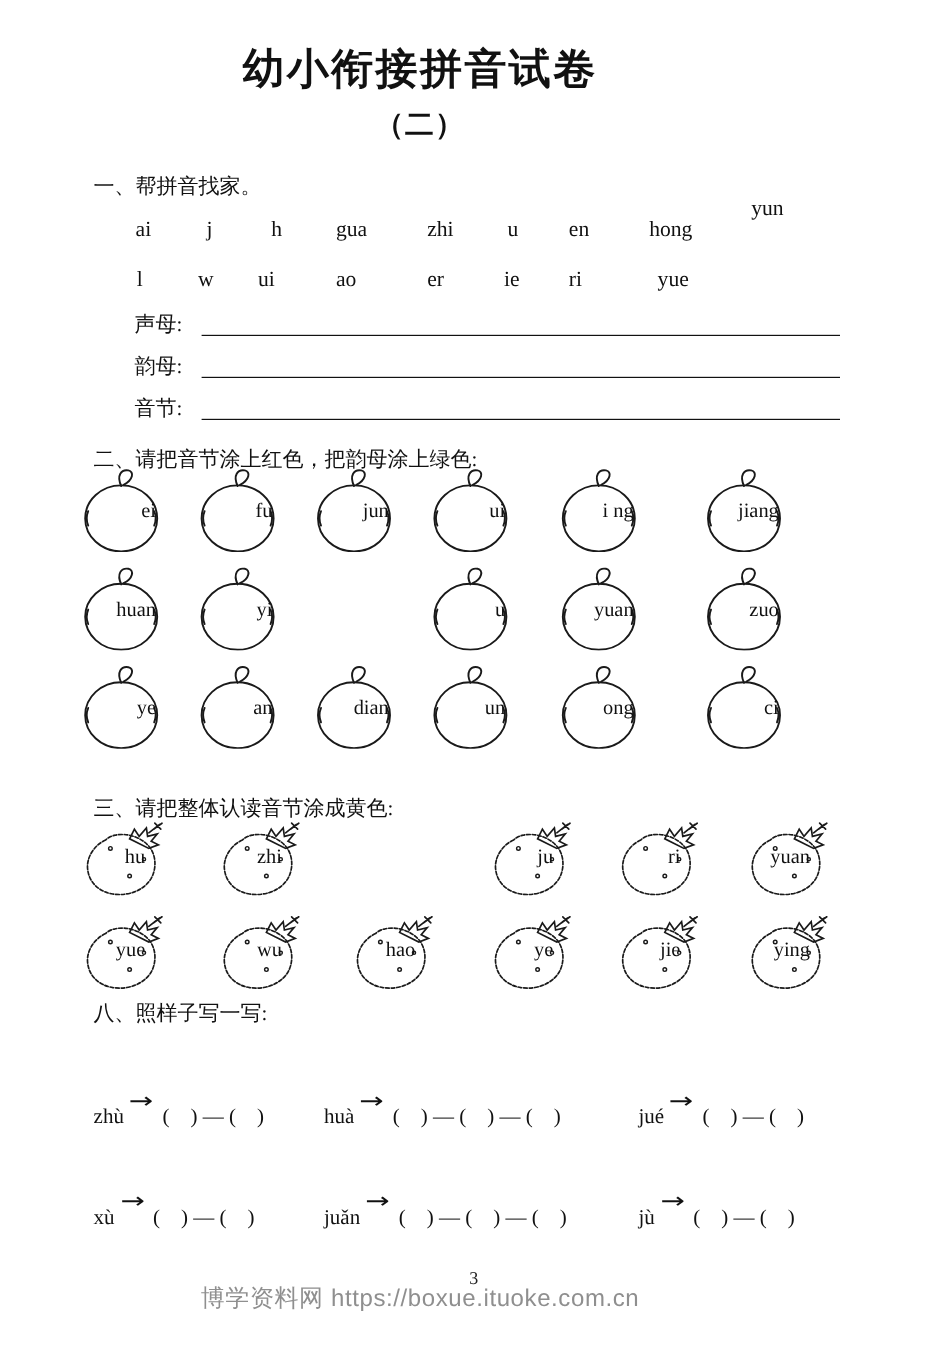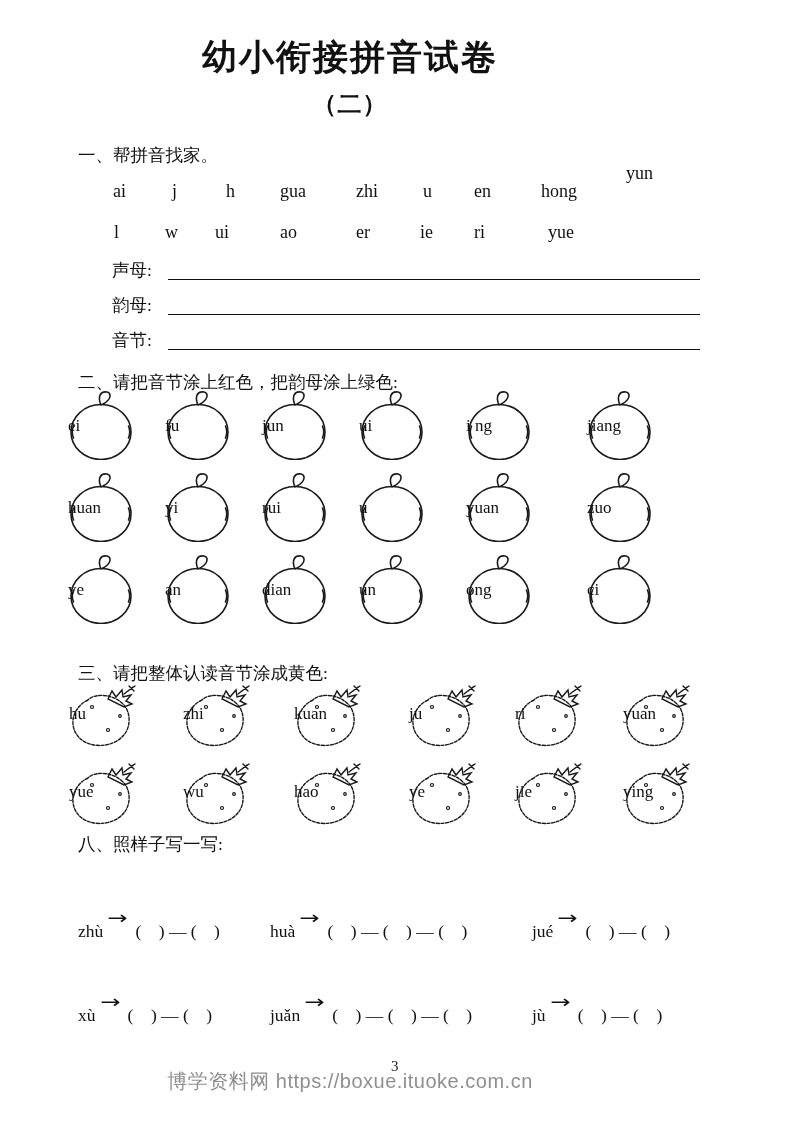--- a/index.html
+++ b/index.html
@@ -23,21 +23,21 @@
   .pinyin-item{position:absolute;font-size:18px;}
   .field{position:absolute;left:112px;width:620px;height:26px;font-size:17.5px;}
   .field-label{position:absolute;left:0;top:0;}
   .field-line{position:absolute;left:56px;top:21px;width:546px;height:0;border-bottom:1.4px solid #111;}
   
   .fruit-row{position:absolute;left:0;width:793px;height:80px;}
   .apple{position:absolute;width:68px;height:70px;}
   .berry{position:absolute;width:74px;height:66px;}
   .apple svg,.berry svg{position:absolute;left:0;top:0;}
   .fruit-label{
-    position:absolute;text-align:left;font-size:17px;white-space:nowrap;
+    position:absolute;text-align:right;font-size:17px;white-space:nowrap;
   }
   .apple .fruit-label{left:0;width:62px;top:26px;}
   .berry .fruit-label{left:2px;width:52px;top:20px;}
   .defs{position:absolute;width:0;height:0;overflow:hidden;}
   
   .example{position:absolute;left:78px;top:872px;font-size:17.5px;white-space:nowrap;}
   .example .syl{margin-left:9px;}
   .arr-inline{
     display:inline-block;margin:0 12px 0 10px;font-size:18px;
     font-family:"DejaVu Sans",sans-serif;transform:scaleX(1.6);
@@ -175,26 +175,20 @@
           <use href="#sym-apple"></use>
         </svg>
         <span class="fruit-label">huan</span>
       </div>
     <div class="apple" style="left:165px">
         <svg width="68" height="70">
           <use href="#sym-apple"></use>
         </svg>
         <span class="fruit-label">yi</span>
       </div>
-    <div class="apple" style="left:262px">
-        <svg width="68" height="70">
-          <use href="#sym-apple"></use>
-        </svg>
-        <span class="fruit-label">rui</span>
-      </div>
     <div class="apple" style="left:359px">
         <svg width="68" height="70">
           <use href="#sym-apple"></use>
         </svg>
         <span class="fruit-label">u</span>
       </div>
     <div class="apple" style="left:466px">
         <svg width="68" height="70">
           <use href="#sym-apple"></use>
         </svg>
@@ -255,26 +249,20 @@
           <use href="#sym-berry"></use>
         </svg>
         <span class="fruit-label">hu</span>
       </div>
     <div class="berry" style="left:181px">
         <svg width="74" height="66">
           <use href="#sym-berry"></use>
         </svg>
         <span class="fruit-label">zhi</span>
       </div>
-    <div class="berry" style="left:292px">
-        <svg width="74" height="66">
-          <use href="#sym-berry"></use>
-        </svg>
-        <span class="fruit-label">kuan</span>
-      </div>
     <div class="berry" style="left:407px">
         <svg width="74" height="66">
           <use href="#sym-berry"></use>
         </svg>
         <span class="fruit-label">ju</span>
       </div>
     <div class="berry" style="left:513px">
         <svg width="74" height="66">
           <use href="#sym-berry"></use>
         </svg>

